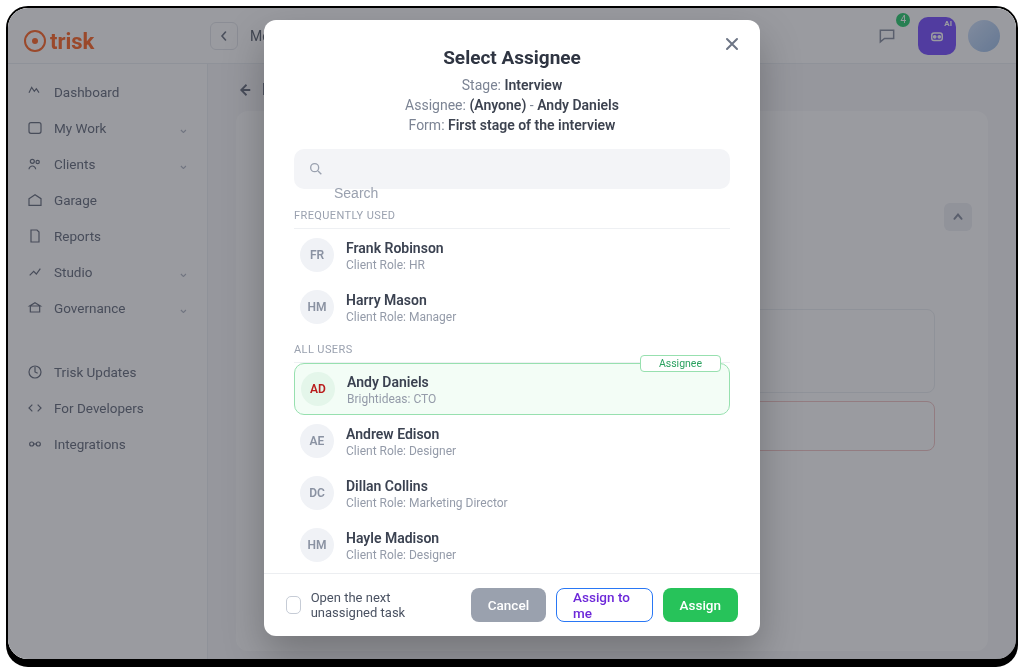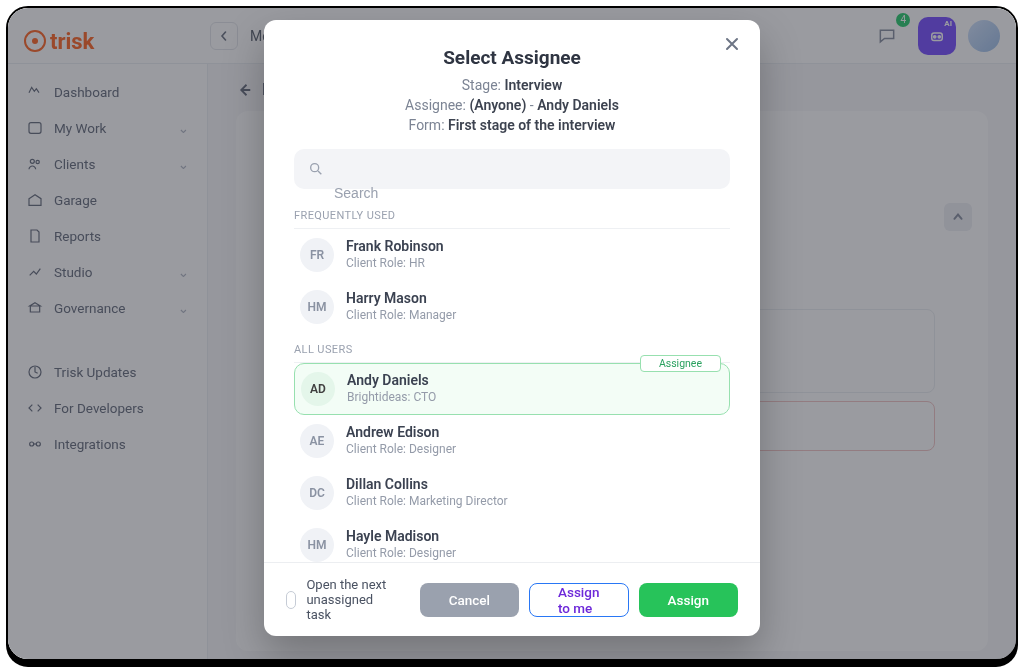--- a/index.html
+++ b/index.html
@@ -214,42 +214,42 @@
   .search input::placeholder { color: #9aa1af; }
   .group-hd {
     font-size: 11px;
     letter-spacing: .4px;
     color: #9aa1af;
     border-bottom: 1px solid #eef0f3;
     padding: 6px 0;
     margin-top: 4px;
   }
   .row {
-    display: flex; align-items: flex-start; gap: 12px;
+    display: flex; align-items: flex-end; gap: 12px;
     padding: 9px 6px;
     border-radius: 10px;
     position: relative;
   }
   .row .avatar-sm {
     width: 34px; height: 34px;
     border-radius: 50%;
     background: #f0f2f6;
     color: #8a92a2;
     font-size: 12px;
     font-weight: 600;
     display: flex; align-items: center; justify-content: center;
   }
   .row .name { font-size: 14px; color: #3b4251; font-weight: 600; }
   .row .sub { font-size: 12px; color: #949ba9; margin-top: 2px; }
   .row.sel {
     border: 1px solid #97e0af;
     background: #f3fdf6;
     padding: 8px 6px;
   }
-  .row.sel .avatar-sm { background: #e4f6ea; color: #404040; }
+  .row.sel .avatar-sm { background: #e4f6ea; color: #b91c1c; }
   .pill {
     position: absolute;
     right: 8px; top: -9px;
     background: #fff;
     border: 1px solid #97e0af;
     color: #2aa15f;
     font-size: 10.5px;
     border-radius: 4px;
     padding: 1px 18px;
   }
@@ -262,21 +262,21 @@
   }
   .chk {
     width: 18px; height: 18px;
     border: 1.6px solid #c6ccd6;
     border-radius: 5px;
   }
   .chk-label { font-size: 13px; color: #4a5262; }
   .foot-spacer { flex: 1; }
   .btn {
     height: 34px;
-    padding: 0 28px;
+    padding: 0 16px;
     border-radius: 8px;
     font-size: 13.5px;
     font-weight: 500;
     display: inline-flex; align-items: center;
     cursor: pointer;
     border: 1px solid transparent;
   }
   .btn-sec { background: #9aa1ae; color: #fff; }
   .btn-out { background: #fff; color: #6d28d9; border-color: #2977f5; }
   .btn-pri { background: #27c35a; color: #fff; }

